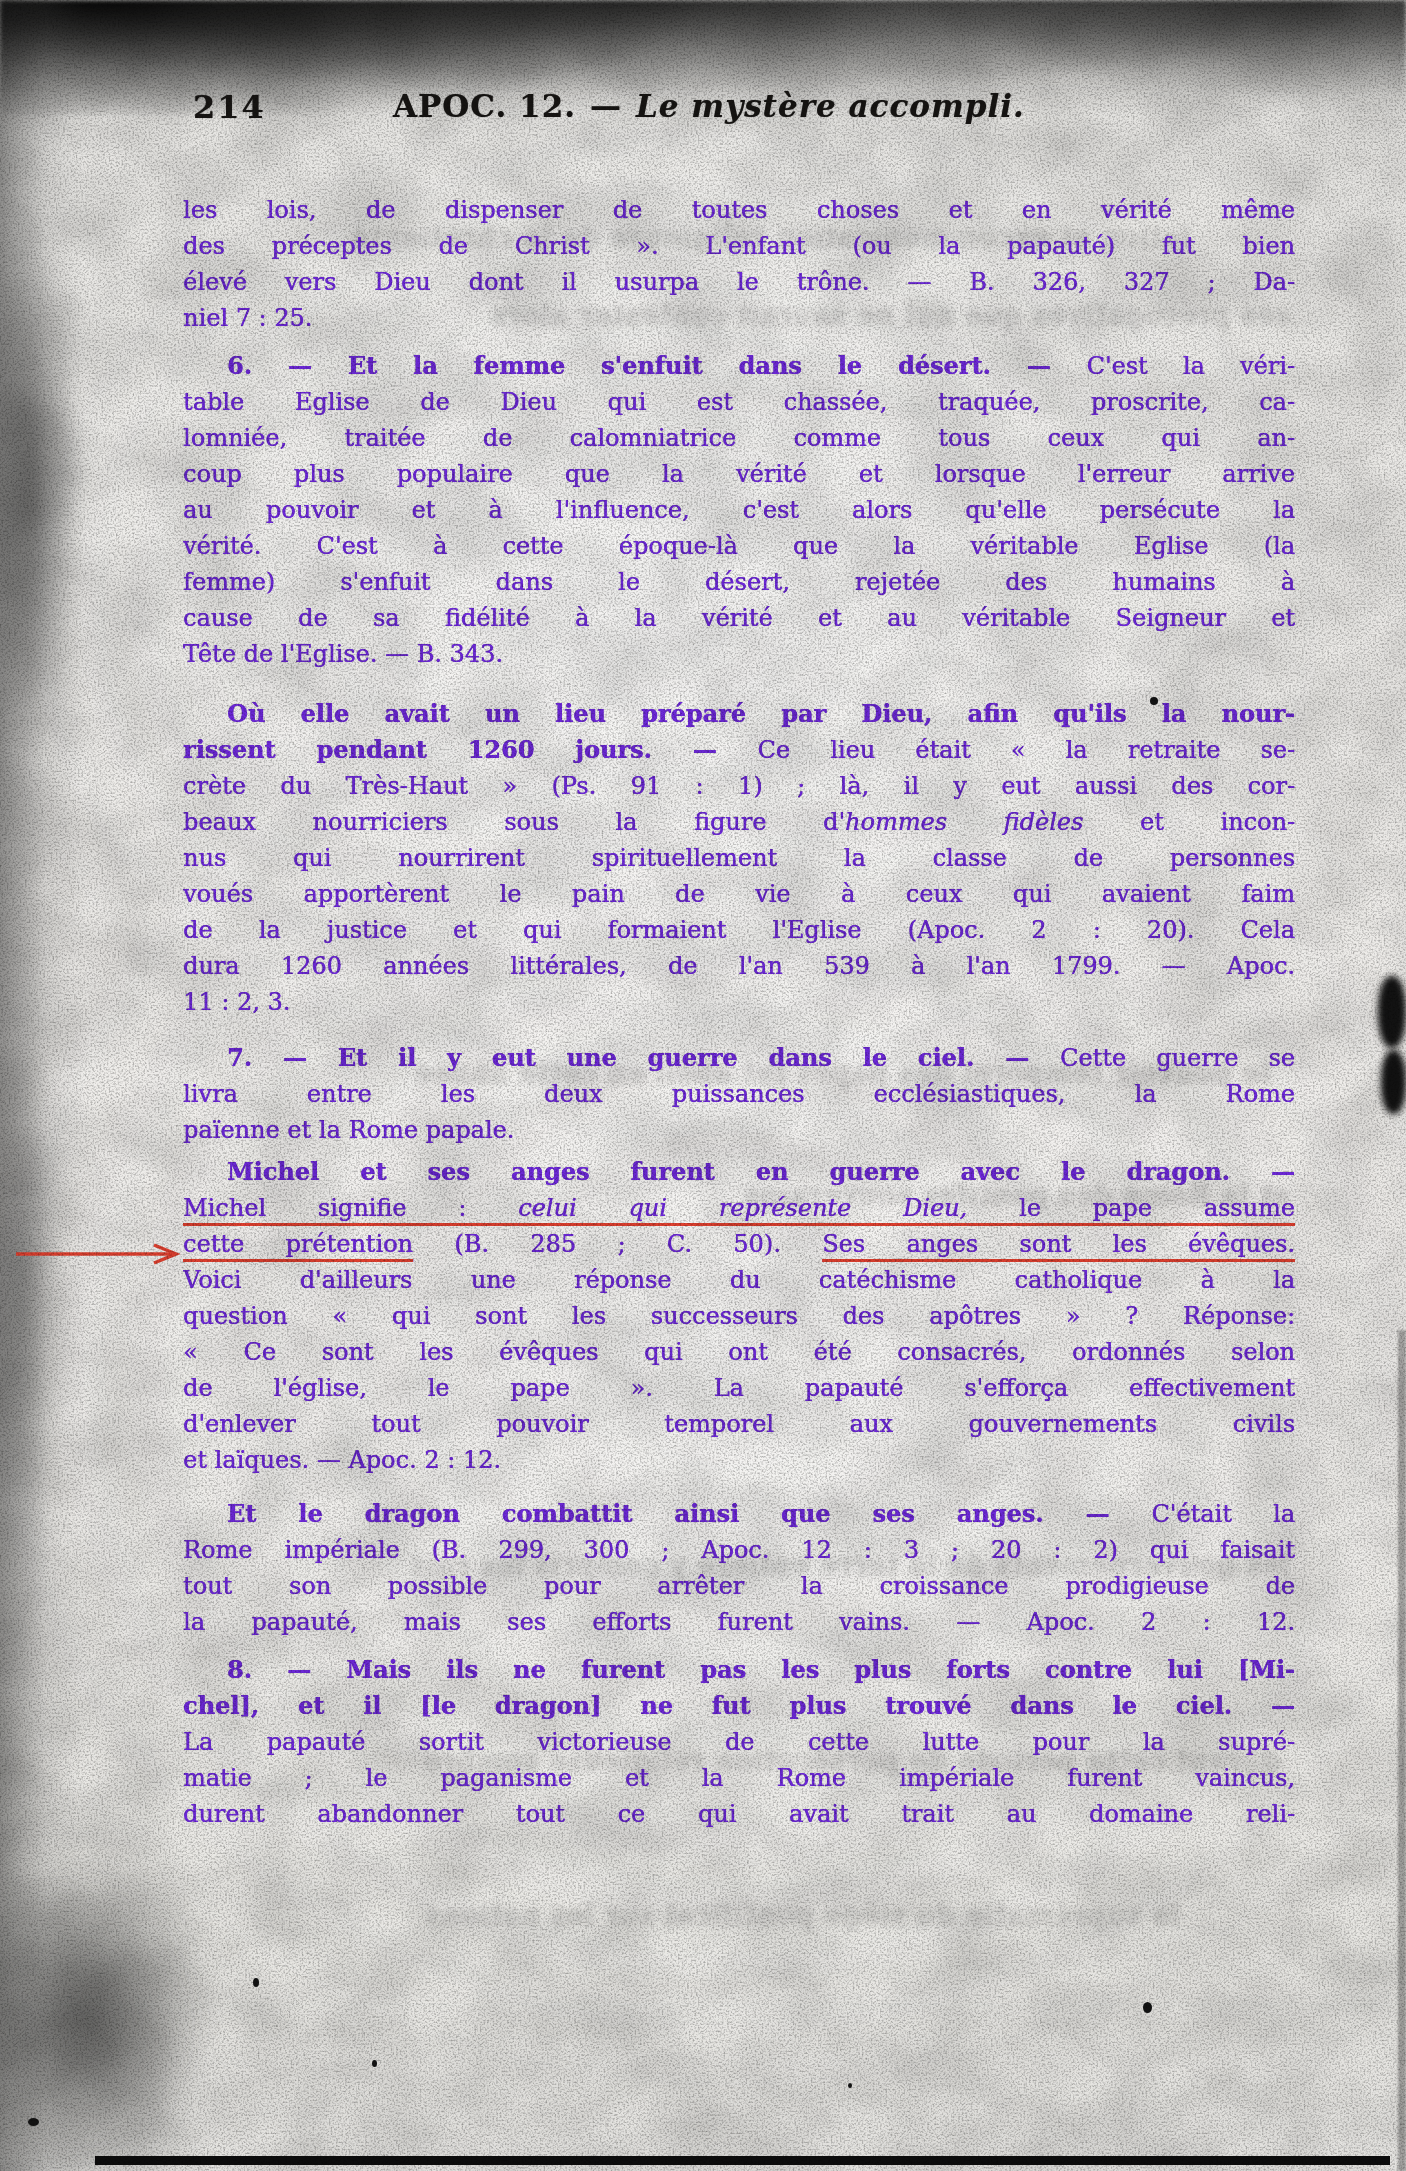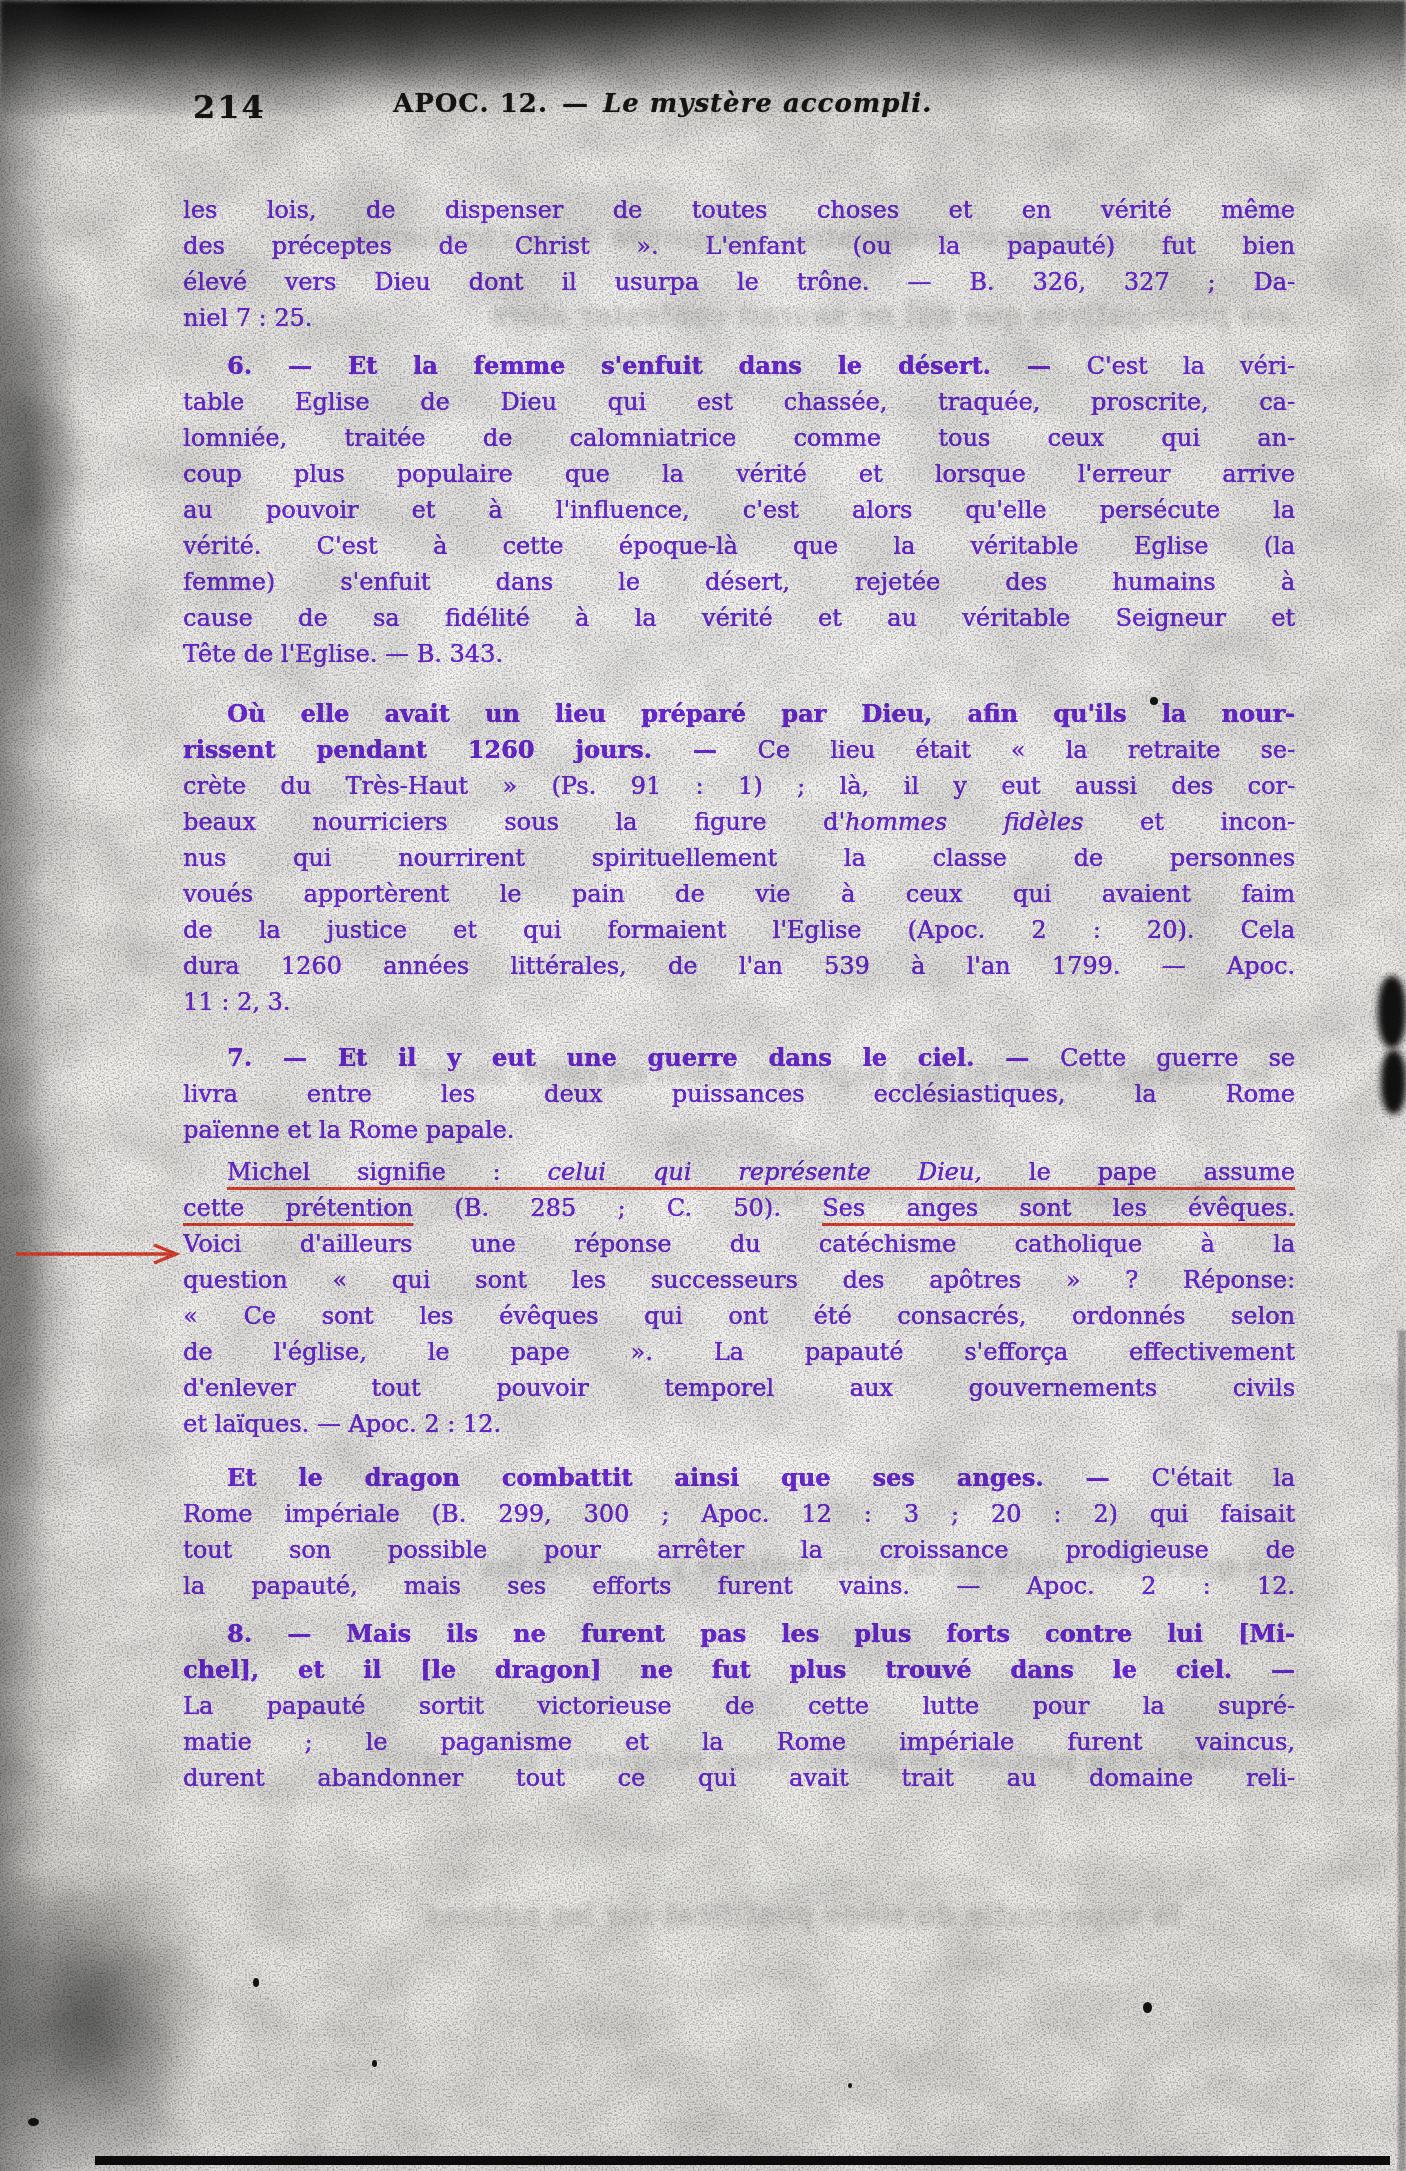--- a/index.html
+++ b/index.html
@@ -46,21 +46,21 @@
   
   .ghost{
     position:absolute;z-index:2;font-size:29px;color:#6f6f6f;letter-spacing:1px;
     filter:blur(3px);opacity:0.38;transform:scaleX(-1);
     white-space:nowrap;overflow:hidden;height:34px;
   }
   
   header{position:absolute;left:0;top:88px;width:1406px;height:46px;z-index:3;color:#171513;}
   .pgnum{position:absolute;left:193px;top:0;font-weight:bold;font-size:32px;letter-spacing:2px;
     text-shadow:0 0 1px rgba(0,0,0,0.6);}
-  .runtitle{position:absolute;left:393px;top:0;font-weight:bold;font-size:26px;letter-spacing:1px;
+  .runtitle{position:absolute;left:393px;top:0;font-weight:bold;font-size:31px;letter-spacing:1px;
     text-shadow:0 0 1px rgba(0,0,0,0.55);}
   .runtitle .i{font-style:italic;}
   .runtitle .dash{padding:0 14px;}
   
   main{
     position:absolute;left:183px;top:192px;width:1112px;z-index:3;
     font-size:24px;color:#6d28d9;
     text-shadow:0.3px 0 0 currentColor, 0 0 1px rgba(0,0,0,0.35);
   }
   .line{line-height:36px;height:36px;overflow:hidden;text-align:justify;text-align-last:justify;}
@@ -149,20 +149,21 @@
         <div class="line"><span>de la justice et qui formaient l'Eglise (Apoc. 2 : 20). Cela</span></div>
         <div class="line"><span>dura 1260 années littérales, de l'an 539 à l'an 1799. — Apoc.</span></div>
         <div class="line last"><span>11 : 2, 3.</span></div>
       </div>
       <div class="para indent">
         <div class="line"><span class="b">7. — Et il y eut une guerre dans le ciel. — </span><span>Cette guerre se</span></div>
         <div class="line"><span>livra entre les deux puissances ecclésiastiques, la Rome</span></div>
         <div class="line last"><span>païenne et la Rome papale.</span></div>
       </div>
       <div class="para indent">
+        <div class="line"><span class="b">Michel et ses anges furent en guerre avec le dragon. —</span></div>
         <div class="line"><span class="u">Michel signifie : </span><span class="i u">celui qui représente Dieu,</span><span class="u"> le pape assume</span></div>
         <div class="line"><span class="u">cette prétention</span><span> (B. 285 ; C. 50). </span><span class="u">Ses anges sont les évêques.</span></div>
         <div class="line"><span>Voici d'ailleurs une réponse du catéchisme catholique à la</span></div>
         <div class="line"><span>question « qui sont les successeurs des apôtres » ? Réponse:</span></div>
         <div class="line"><span>« Ce sont les évêques qui ont été consacrés, ordonnés selon</span></div>
         <div class="line"><span>de l'église, le pape ». La papauté s'efforça effectivement</span></div>
         <div class="line"><span>d'enlever tout pouvoir temporel aux gouvernements civils</span></div>
         <div class="line last"><span>et laïques. — Apoc. 2 : 12.</span></div>
       </div>
       <div class="para indent">

